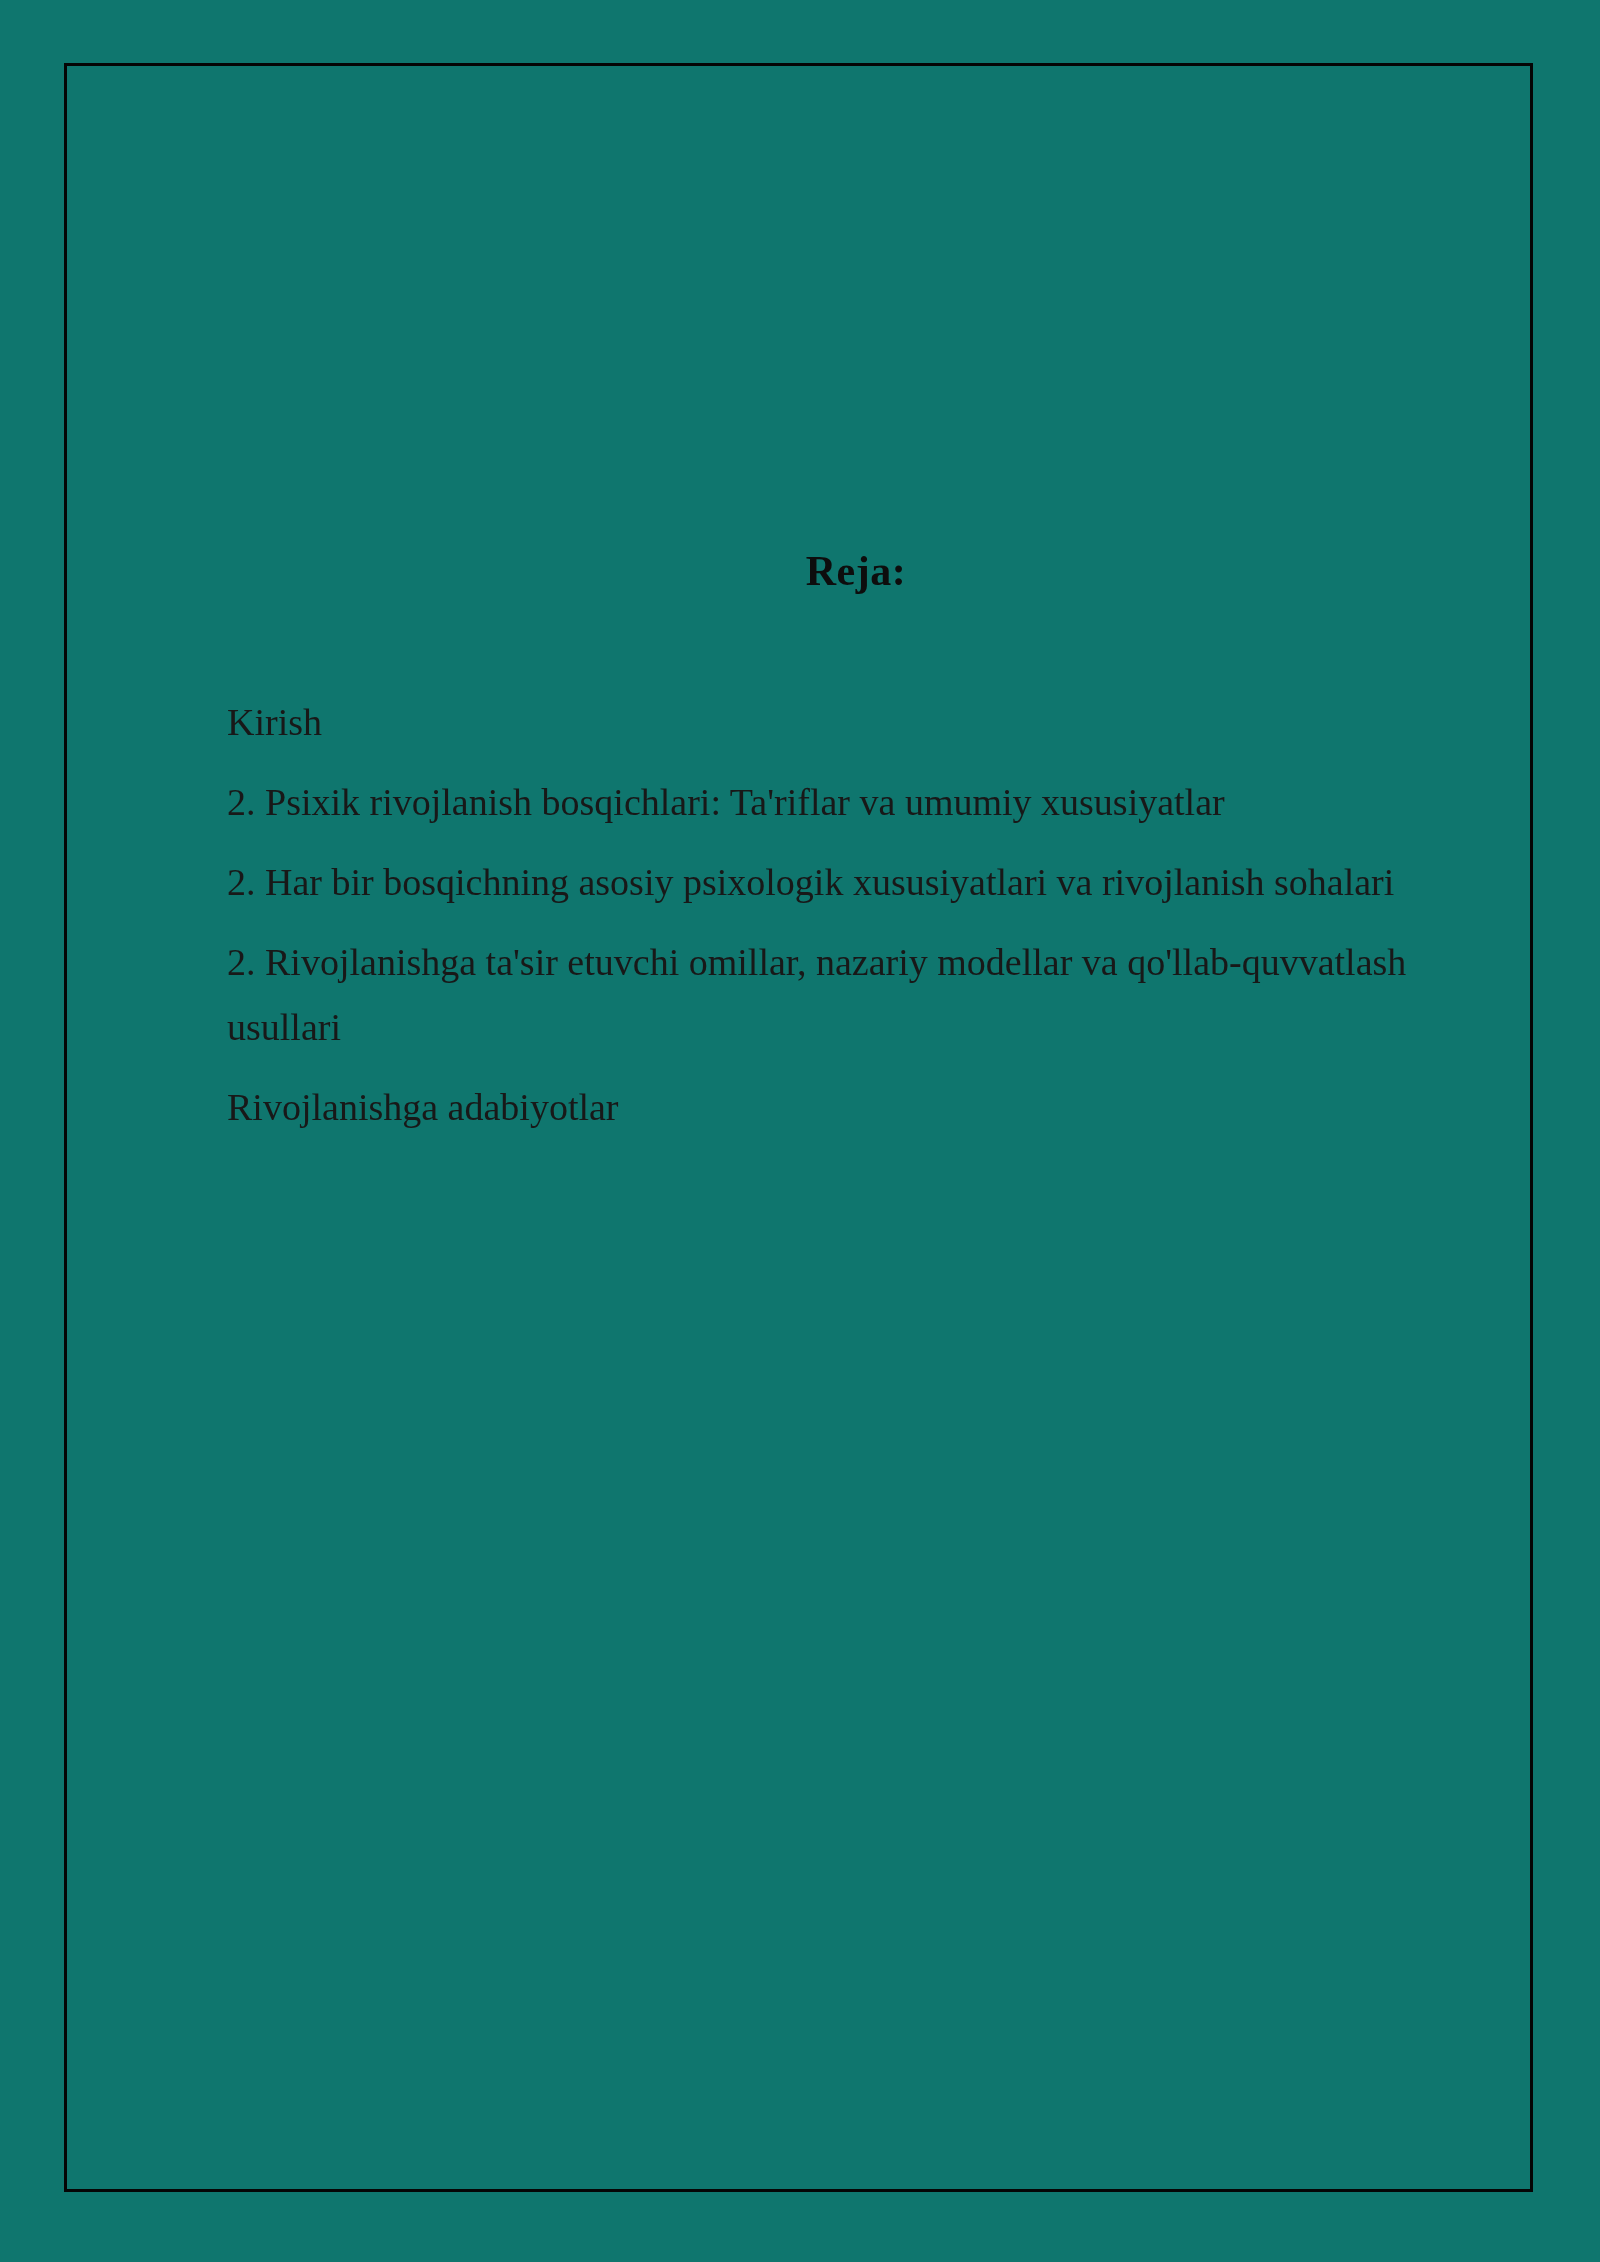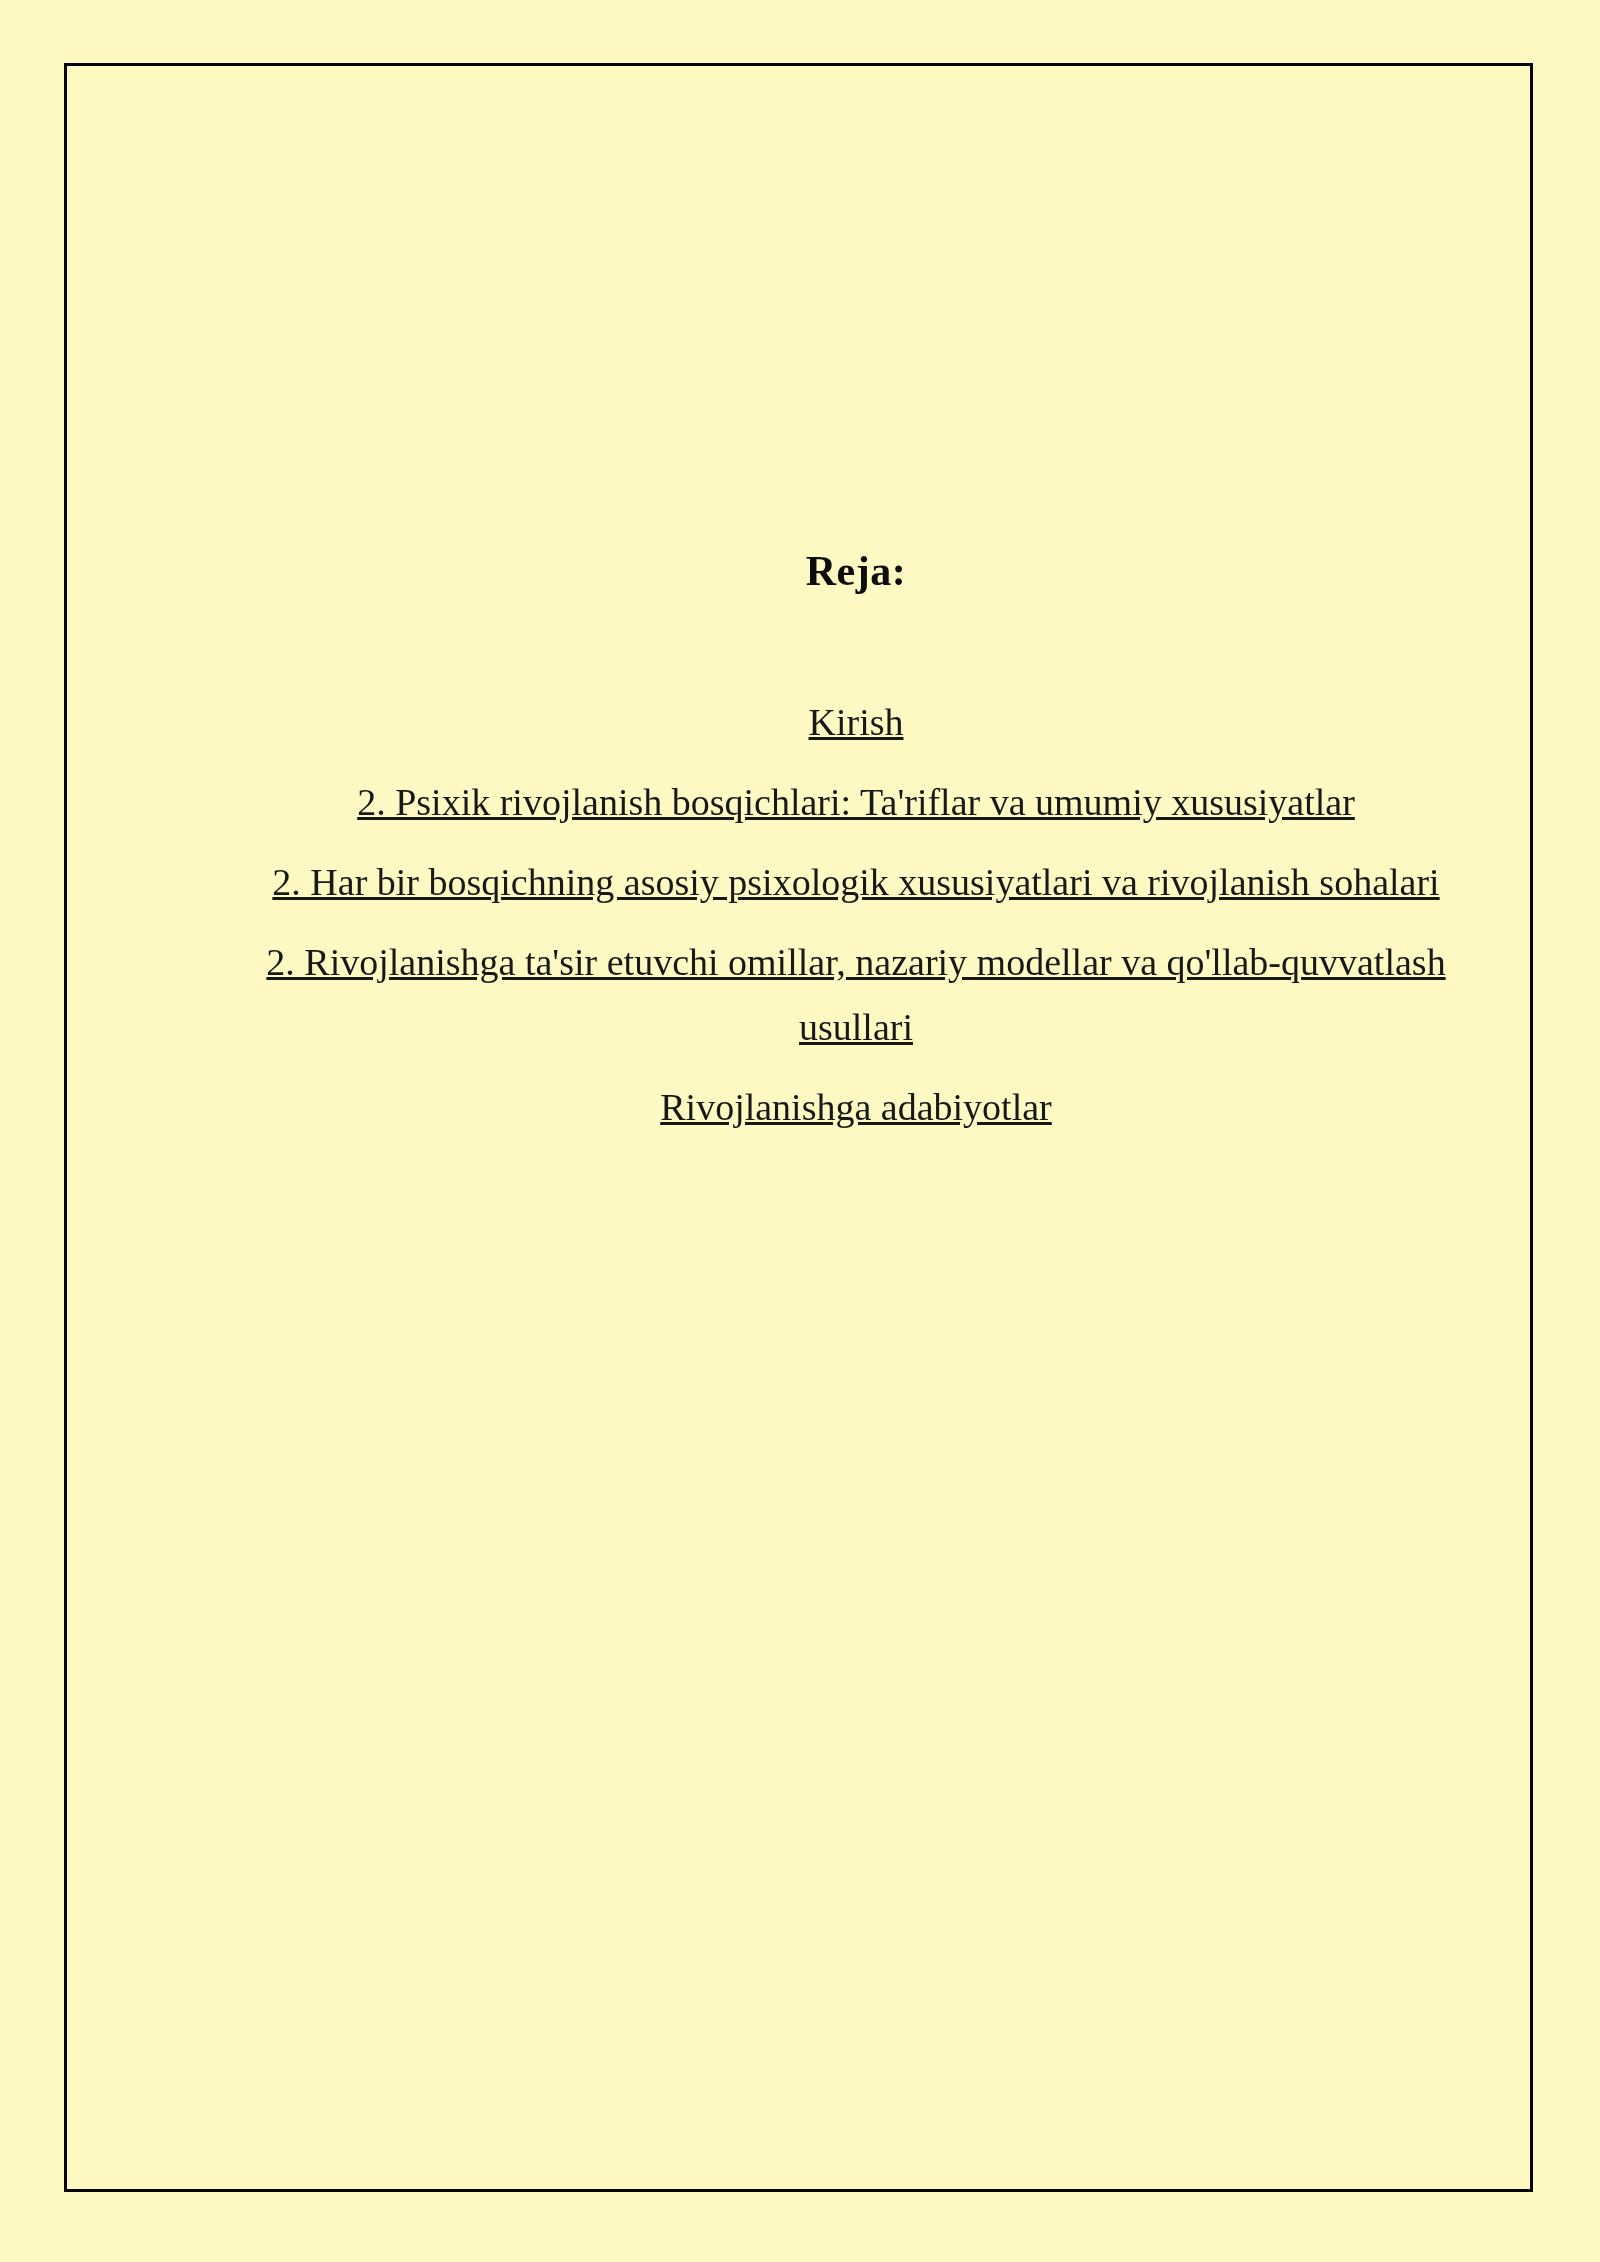--- a/index.html
+++ b/index.html
@@ -4,21 +4,21 @@
 <style>
   html, body {
     margin: 0;
     padding: 0;
     background: #ffffff;
   }
   .sheet {
     position: relative;
     width: 1600px;
     height: 2262px;
-    background: #fef9c3;
+    background: #0f766e;
     overflow: hidden;
     font-family: "Liberation Serif", "DejaVu Serif", serif;
   }
   .page-frame {
     position: absolute;
     left: 64px;
     top: 63px;
     width: 1463px;
     height: 2123px;
     border: 3px solid #050505;
@@ -41,22 +41,21 @@
     position: absolute;
     left: 227px;
     top: 690px;
     width: 1258px;
     color: #181818;
     font-size: 38px;
   }
   .plan-list p {
     margin: 0 0 15px 0;
     line-height: 65px;
-    text-align: center;
-    text-decoration: underline;
+    text-align: left;
   }
 </style>
 </head>
 <body>
 
 <div class="sheet">
   <div class="page-frame"></div>
   <h1 class="doc-title">Reja:</h1>
   <div class="plan-list" id="plan-list">
       <p>Kirish</p>

